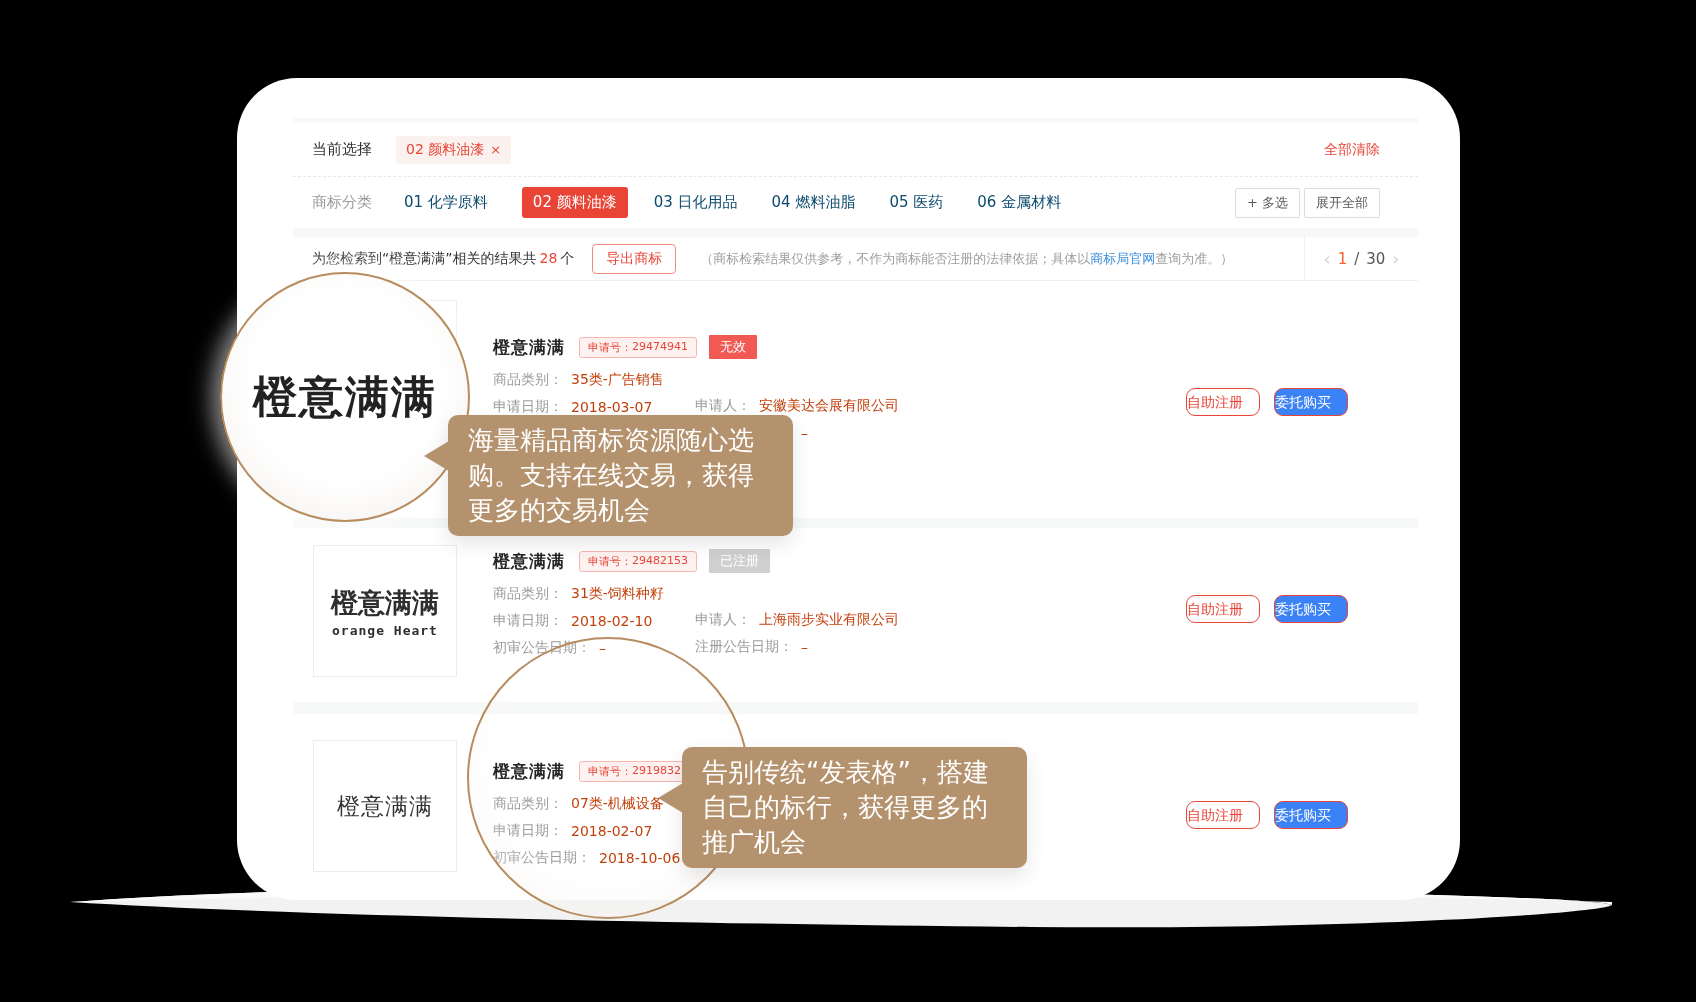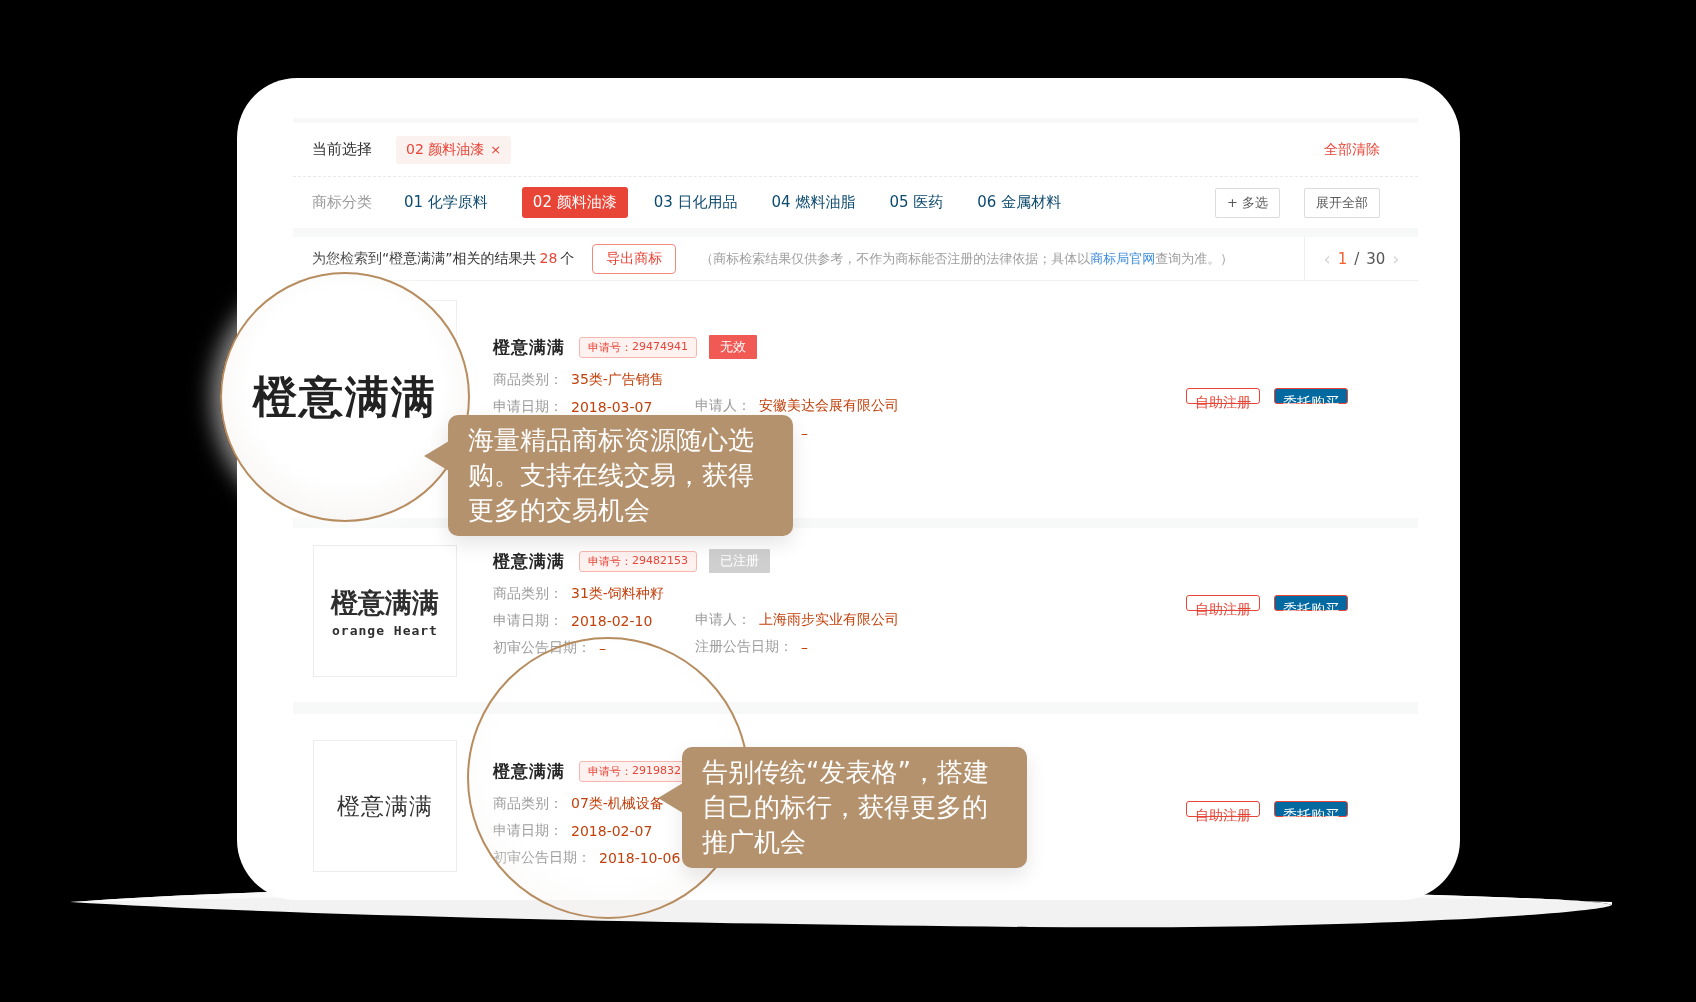--- a/index.html
+++ b/index.html
@@ -21,21 +21,21 @@
   .cur-label{font-size:15px;color:#333}
   .sel-tag{margin-left:24px;background:#fbf1ef;color:#e84537;font-size:14px;padding:5px 10px;
            border-radius:3px;display:inline-flex;align-items:center;gap:6px}
   .sel-tag .x{font-size:13px;cursor:pointer}
   .clear-all{position:absolute;right:38px;color:#e84537;font-size:14px;cursor:pointer}
 
   .filter-row2{height:51px;display:flex;align-items:center;padding:0 38px 0 19px;position:relative}
   .cat-label{font-size:15px;color:#9b9b9b;margin-right:32px}
   .cat{font-size:15px;color:#0c4a6e;margin-right:34px;cursor:pointer;white-space:nowrap}
   .cat.selected{background:#e84537;color:#fff;padding:6px 11px;border-radius:3px;margin-right:26px}
-  .filter-btns{position:absolute;right:38px;display:flex;gap:24px}
+  .filter-btns{position:absolute;right:38px;display:flex;gap:4px}
   .mini-btn{border:1px solid #dcdcdc;background:#fff;color:#595959;font-size:13px;
             padding:5px 11px;border-radius:2px;cursor:pointer;white-space:nowrap}
 
   
   .results-panel{position:absolute;top:119px;left:0;right:0;bottom:0;background:#f7f8f8}
   .results-header{position:absolute;top:0;left:0;right:0;height:44px;background:#fff;
                   border-bottom:1px solid #efefef;display:flex;align-items:center;
                   padding-left:19px;box-sizing:border-box}
   .summary{font-size:14px;color:#333;white-space:nowrap}
   .summary .count{color:#e84537;margin:0 3px}
@@ -71,24 +71,24 @@
   .badge{margin-left:12px;color:#fff;font-size:13px;padding:3px 11px;border-radius:1px}
   .badge.invalid{background:#f15955}
   .badge.registered{background:#cfcfcf}
   .line{position:relative;height:19px;margin-bottom:8px;display:flex;align-items:center;font-size:14px}
   .lbl{color:#9b9b9b;margin-right:8px;white-space:nowrap}
   .val{color:#c2410c;white-space:nowrap}
   .col2{position:absolute;left:202px;top:0;display:flex;align-items:center}
 
   .actions{position:absolute;right:70px;display:flex;gap:14px}
   .row1 .actions{top:107px}.row2 .actions{top:67px}.row3 .actions{top:87px}
-  .btn{width:74px;height:16px;line-height:26px;text-align:center;font-size:14px;border-radius:3px;
+  .btn{width:74px;height:28px;line-height:26px;text-align:left;font-size:14px;border-radius:9px;
        cursor:pointer;box-sizing:border-box;white-space:nowrap}
   .btn.outline{border:1px solid #e84537;color:#e84537;background:#fff}
-  .btn.solid{background:#0369a1;color:#fff;border:1px solid #e84537}
+  .btn.solid{background:#3b82f6;color:#fff;border:1px solid #e84537}
 
   
   .lens-top{position:absolute;left:220px;top:272px;width:246px;height:246px;border-radius:50%;
             border:2px solid #b78d60;z-index:4;display:flex;align-items:center;justify-content:center;
             background:radial-gradient(circle at 50% 45%, #ffffff 52%, #f2eeea 100%);
             box-shadow:0 0 22px 8px rgba(255,255,255,0.55)}
   .lens-top span{font-size:44px;font-weight:600;color:#222;letter-spacing:2px;white-space:nowrap}
   .lens-bottom{position:absolute;left:467px;top:637px;width:278px;height:278px;border-radius:50%;
                border:2px solid #b78d60;z-index:4;
                background:radial-gradient(circle at 50% 45%, rgba(255,255,255,0) 55%, rgba(248,245,242,0.9) 100%)}

